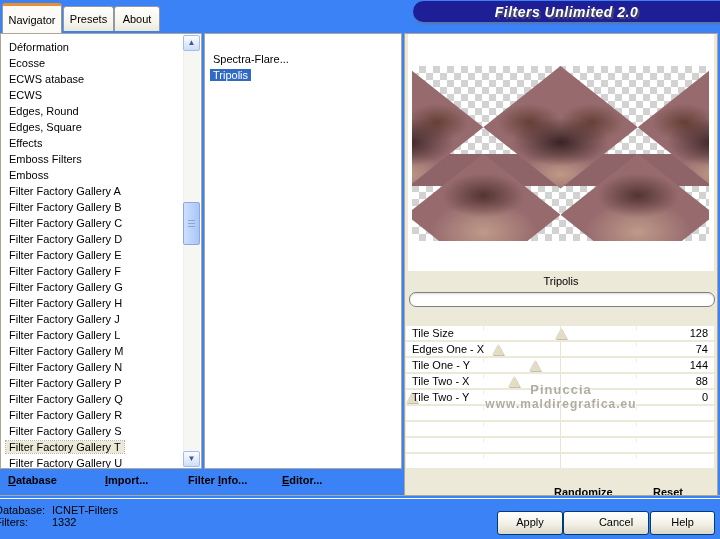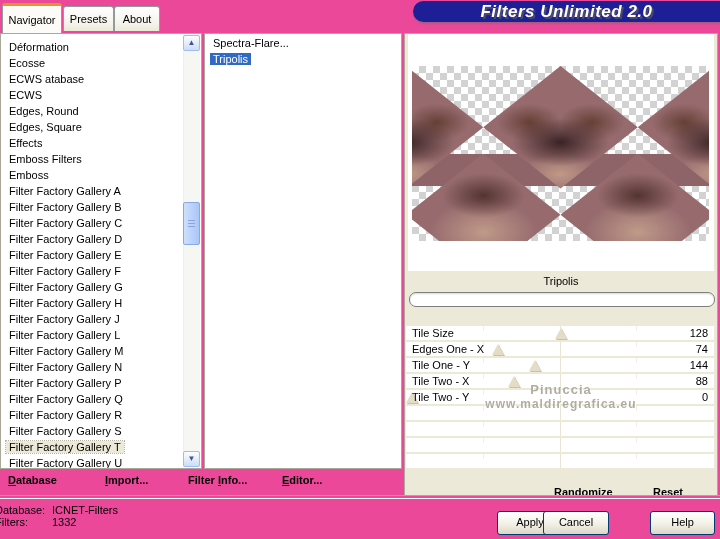--- a/index.html
+++ b/index.html
@@ -1,35 +1,35 @@
 <!DOCTYPE html>
 <html><head>
 <meta charset="utf-8">
 <style>
   html,body{margin:0;padding:0;}
-  #app{position:relative;width:720px;height:539px;background:#ec4899;overflow:hidden;
+  #app{position:relative;width:720px;height:539px;background:#3b82f6;overflow:hidden;
        font-family:"Liberation Sans","DejaVu Sans",sans-serif;font-size:11px;color:#000;}
   
   .tab{position:absolute;border:1px solid #919b9c;border-bottom:none;border-radius:3px 3px 0 0;
        background:linear-gradient(180deg,#ffffff 0%,#f5f3ea 70%,#ece9d8 100%);
        display:flex;align-items:center;justify-content:center;cursor:default;}
   .tab.active{background:#fcfbf7;border-top:3px solid #e5912d;z-index:3;}
   .banner{position:absolute;top:1px;right:0;left:413px;height:21px;background:#1e1e96;
           border-radius:11px 0 0 11px;box-shadow:1px 2px 2px rgba(110,110,110,.55);
           display:flex;align-items:center;justify-content:center;}
-  .banner span{color:#fff;font-weight:bold;font-style:italic;font-size:17px;letter-spacing:.5px;
+  .banner span{color:#fff;font-weight:bold;font-style:italic;font-size:14px;letter-spacing:.5px;
                text-shadow:2px 2px 1px rgba(90,90,90,.8);}
   
   .panel-white{position:absolute;background:#fff;border:1px solid #aca899;}
   #category-list{left:0;top:33px;width:200px;height:434px;overflow:hidden;}
   #filter-list{left:204px;top:33px;width:196px;height:434px;overflow:hidden;}
   #right-panel{position:absolute;left:404px;top:33px;width:312px;height:461px;
                border:1px solid #aca899;background:#ece9d8;}
   .items{padding-top:5px;}
-  #filter-list .items{padding-top:1px;}
+  #filter-list .items{padding-top:17px;}
   .li{height:16px;line-height:16px;padding-left:5px;white-space:nowrap;cursor:default;}
   .li .inner{padding:0 3px;margin-top:17px;}
   .li.sel-soft .inner{background:#ece9d8;outline:1px dotted #b5b1a4;}
   .li.sel-blue .inner{background:#316ac5;color:#fff;}
   
   .sbar{position:absolute;top:1px;right:1px;width:17px;height:432px;
         background:linear-gradient(90deg,#f0f0ea 0 1px,#f6f6f2 1px 100%);}
   .sbtn{position:absolute;left:0;width:17px;height:16px;border:1px solid #9ebdf0;border-radius:2px;
         background:linear-gradient(180deg,#fdfdfd,#cfdcf8);box-sizing:border-box;
         color:#3a5a9b;font-size:8px;line-height:14px;text-align:center;cursor:pointer;}
@@ -225,15 +225,15 @@
     <div class="row">
       <span class="l">Database:</span>
       <span>ICNET-Filters</span>
     </div>
     <div class="row">
       <span class="l">Filters:</span>
       <span>1332</span>
     </div>
   </div>
   <div class="btn default" style="left:497px;">Apply</div>
-  <div class="btn" style="left:543px;">Cancel</div>
+  <div class="btn" style="left:563px;padding-left:20px;">Cancel</div>
   <div class="btn" style="left:650px;width:63px;">Help</div>
 </div>
 
 </body></html>

